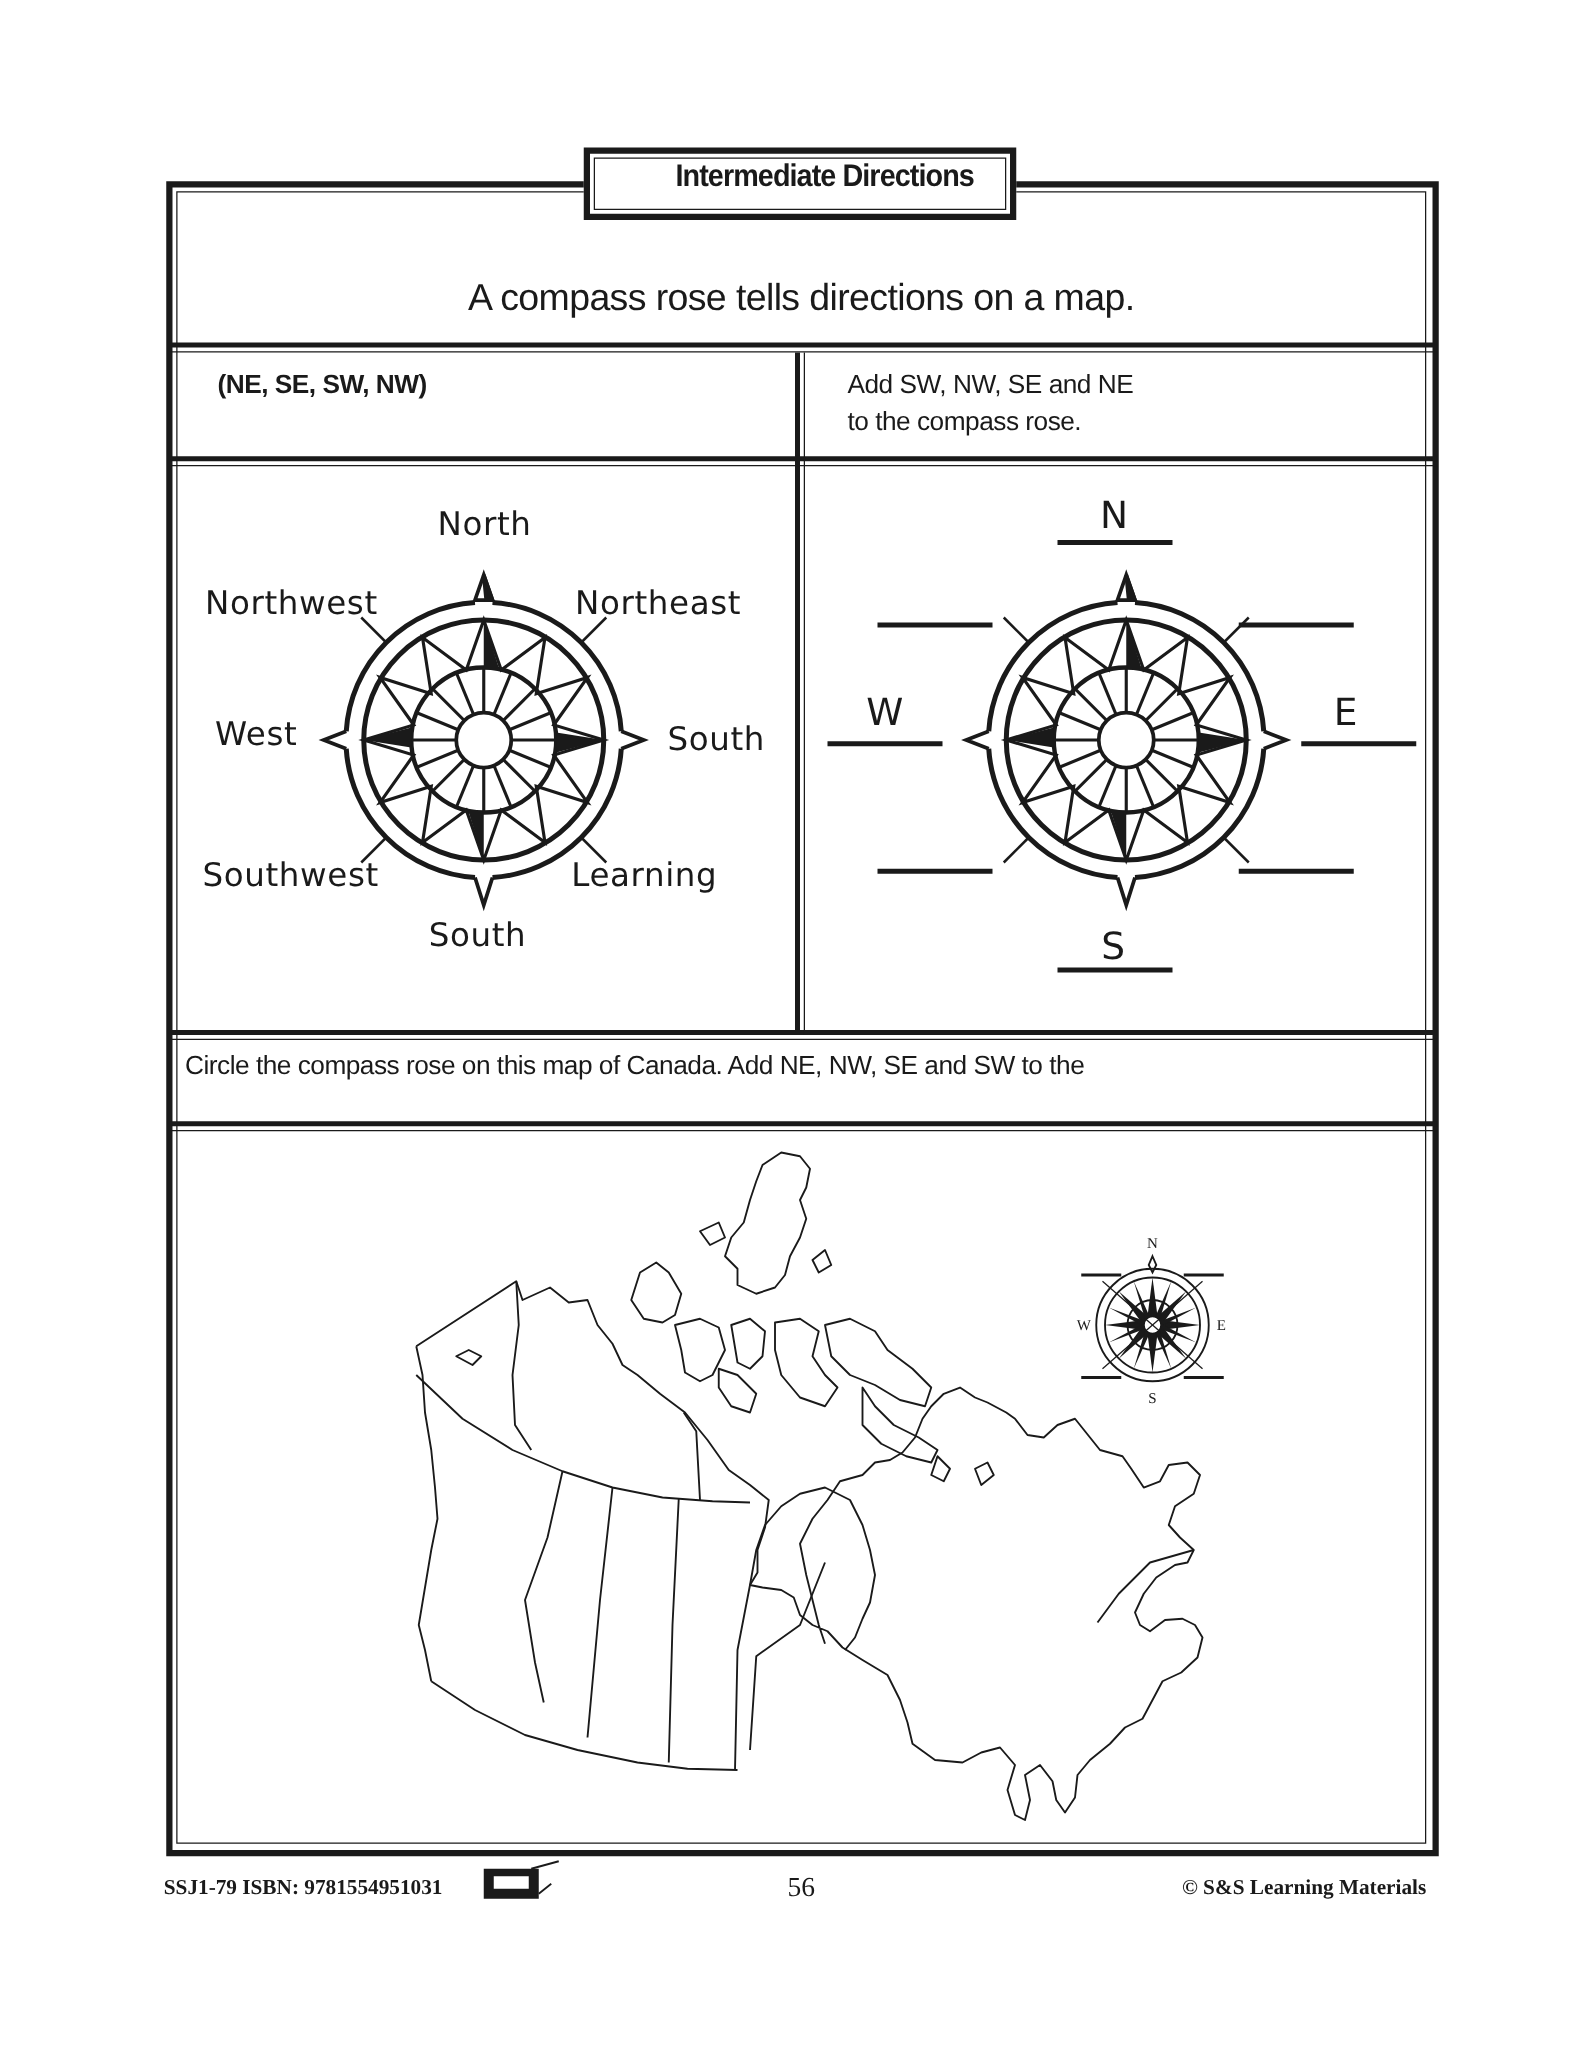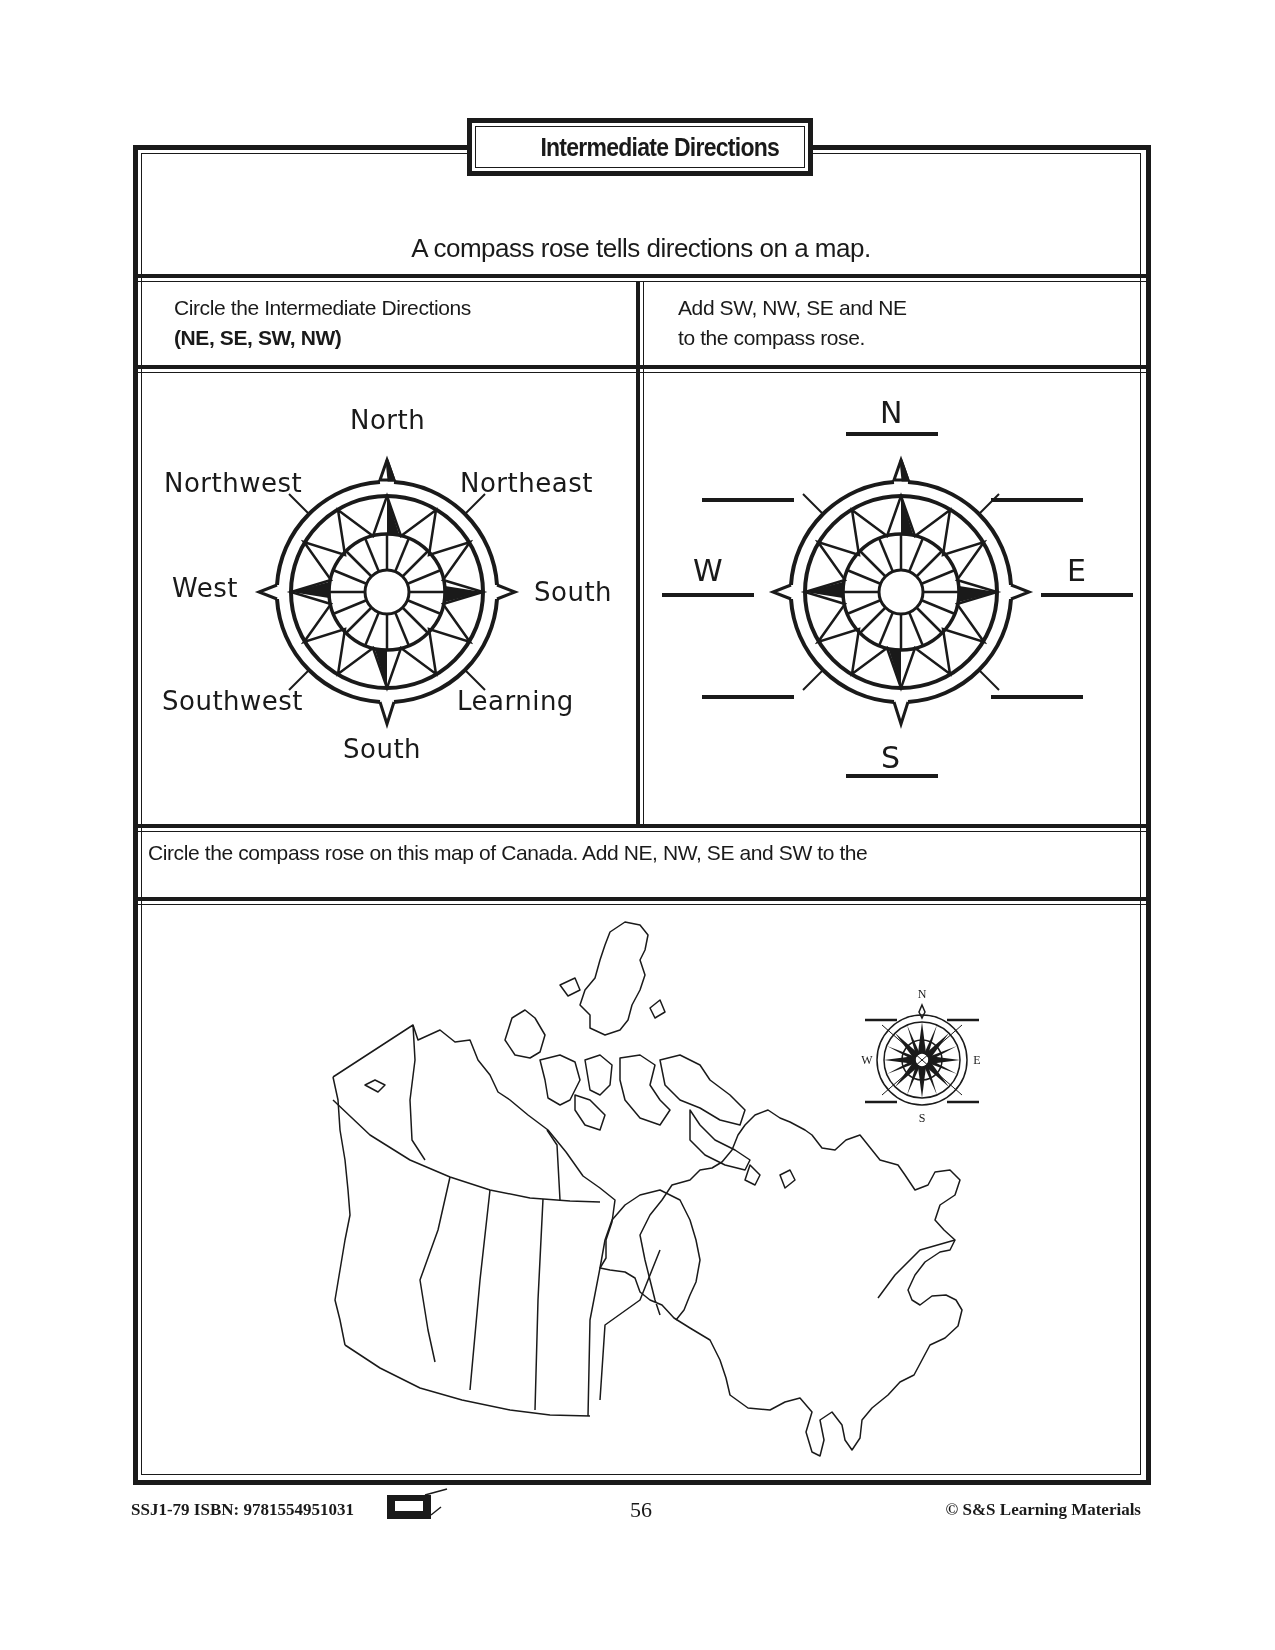--- a/index.html
+++ b/index.html
@@ -5,23 +5,23 @@
   html,body{margin:0;padding:0;background:#fff;}
   body{width:1275px;height:1650px;position:relative;overflow:hidden;font-family:"Liberation Sans",sans-serif;color:#1a1a1a;}
   .abs{position:absolute;}
   .frame-outer{left:133px;top:145px;width:1008px;height:1330px;border:5px solid #1a1a1a;}
   .frame-inner{left:141px;top:153px;width:1000px;height:1322px;border:1.5px solid #1a1a1a;box-sizing:border-box;}
   .hline{position:absolute;left:136px;width:1013px;height:0;border-top:4px solid #1a1a1a;}
   .hline2{position:absolute;left:136px;width:1013px;height:0;border-top:1.5px solid #1a1a1a;}
   .vline{position:absolute;width:0;border-left:4px solid #1a1a1a;}
   .vline2{position:absolute;width:0;border-left:1.5px solid #1a1a1a;}
   .title-box{left:467px;top:118px;width:346px;height:58px;background:#fff;border:5px solid #1a1a1a;box-sizing:border-box;}
-  .title-inner{position:absolute;left:3px;top:3px;right:3px;bottom:3px;border:1.5px solid #1a1a1a;display:flex;align-items:center;justify-content:center;padding-left:40px;}
+  .title-inner{position:absolute;left:3px;top:3px;right:3px;bottom:3px;border:1.5px solid #1a1a1a;display:flex;justify-content:center;padding-left:40px;}
   .title-text{font-family:"Liberation Sans",sans-serif;font-weight:bold;font-size:25px;letter-spacing:-0.8px;transform:scaleX(0.92);}
-  .subtitle{left:141px;width:1000px;top:233px;text-align:center;font-size:26px;letter-spacing:-0.5px;}
+  .subtitle{left:141px;width:1000px;top:222px;text-align:center;font-size:30px;letter-spacing:-0.5px;}
   .instr{font-size:21px;line-height:30px;letter-spacing:-0.4px;}
   .instr b{font-weight:normal;}
   .lbl{font-family:"DejaVu Sans",sans-serif;font-size:26px;letter-spacing:0.5px;}
   .footer{top:1500px;font-family:"Liberation Serif",serif;font-weight:bold;font-size:17px;}
   svg{position:absolute;overflow:visible;}
 </style>
 </head>
 <body>
 
 <div class="abs frame-outer"></div>
@@ -41,21 +41,20 @@
 <div class="hline2" style="top:372px"></div>
 <div class="hline" style="top:824px"></div>
 <div class="hline2" style="top:831px"></div>
 <div class="hline" style="top:897px"></div>
 <div class="hline2" style="top:904px"></div>
 
 <div class="vline" style="left:636px;top:282px;height:546px"></div>
 <div class="vline2" style="left:643px;top:282px;height:546px"></div>
 
 <div class="abs instr" style="left:174px;top:293px;">
-  <div>Circle the Intermediate Directions</div>
   <div style="font-weight:bold">(NE, SE, SW, NW)</div>
 </div>
 
 <div class="abs instr" style="left:678px;top:293px;">
   <div><span>Add </span><b>SW, NW, SE</b><span> and </span><b>NE</b></div>
   <div>to the compass rose.</div>
 </div>
 
 <div class="abs lbl" style="left:350px;top:405px">North</div>
 <div class="abs lbl" style="left:164px;top:468px">Northwest</div>

